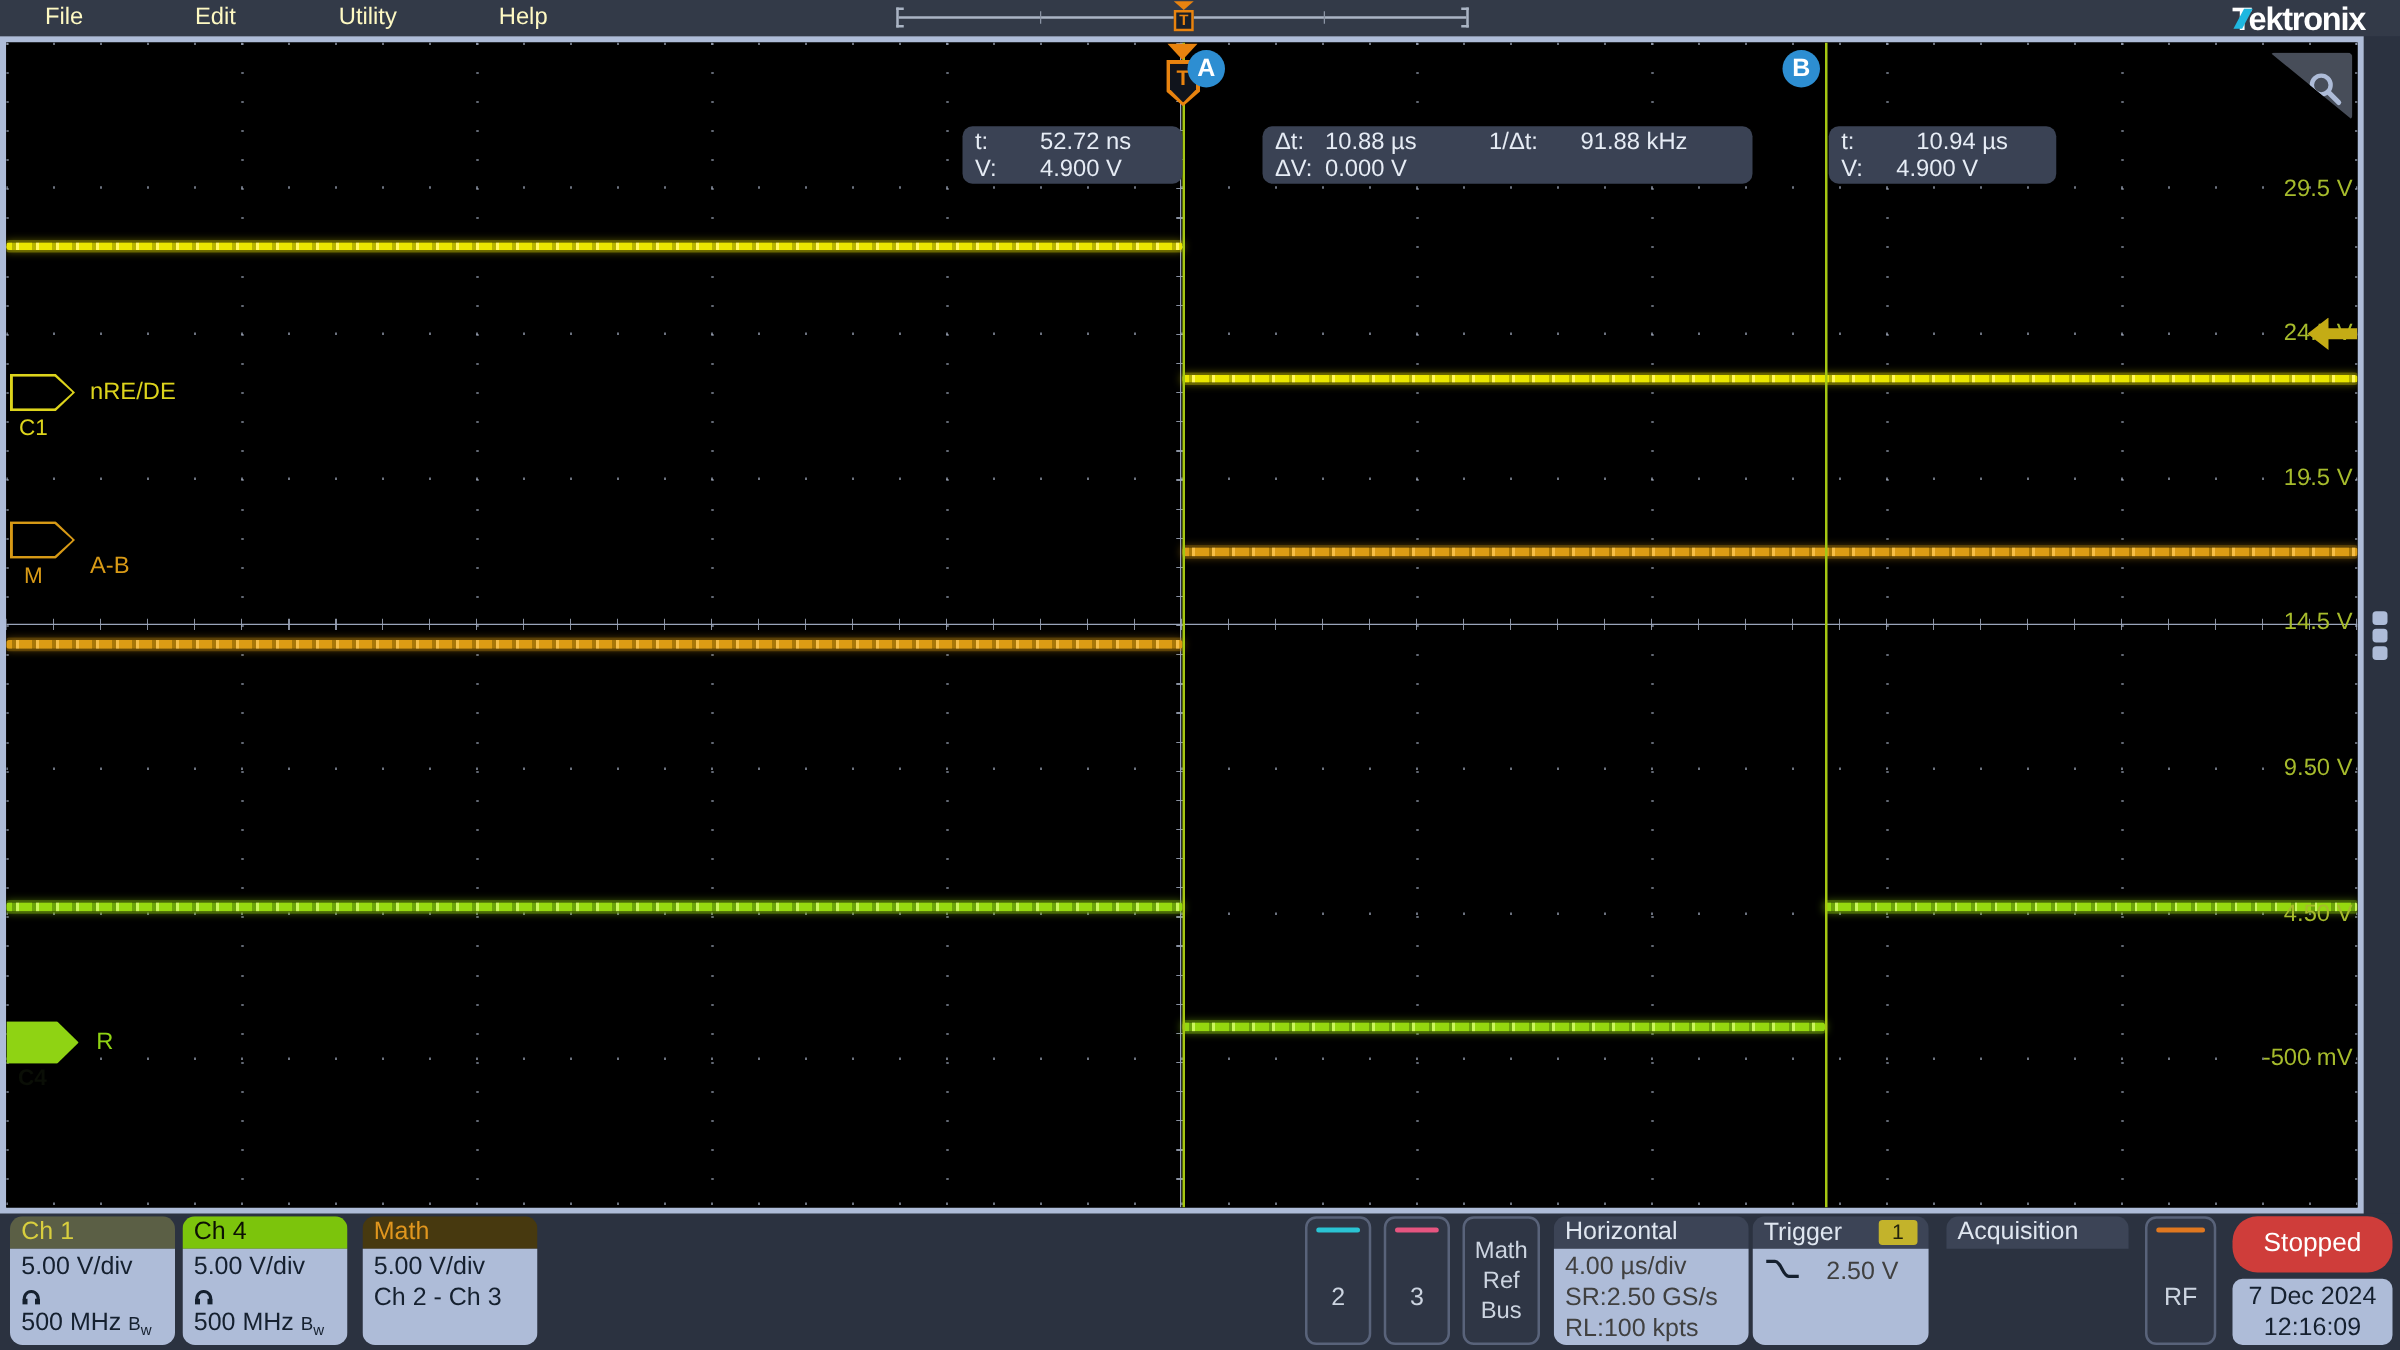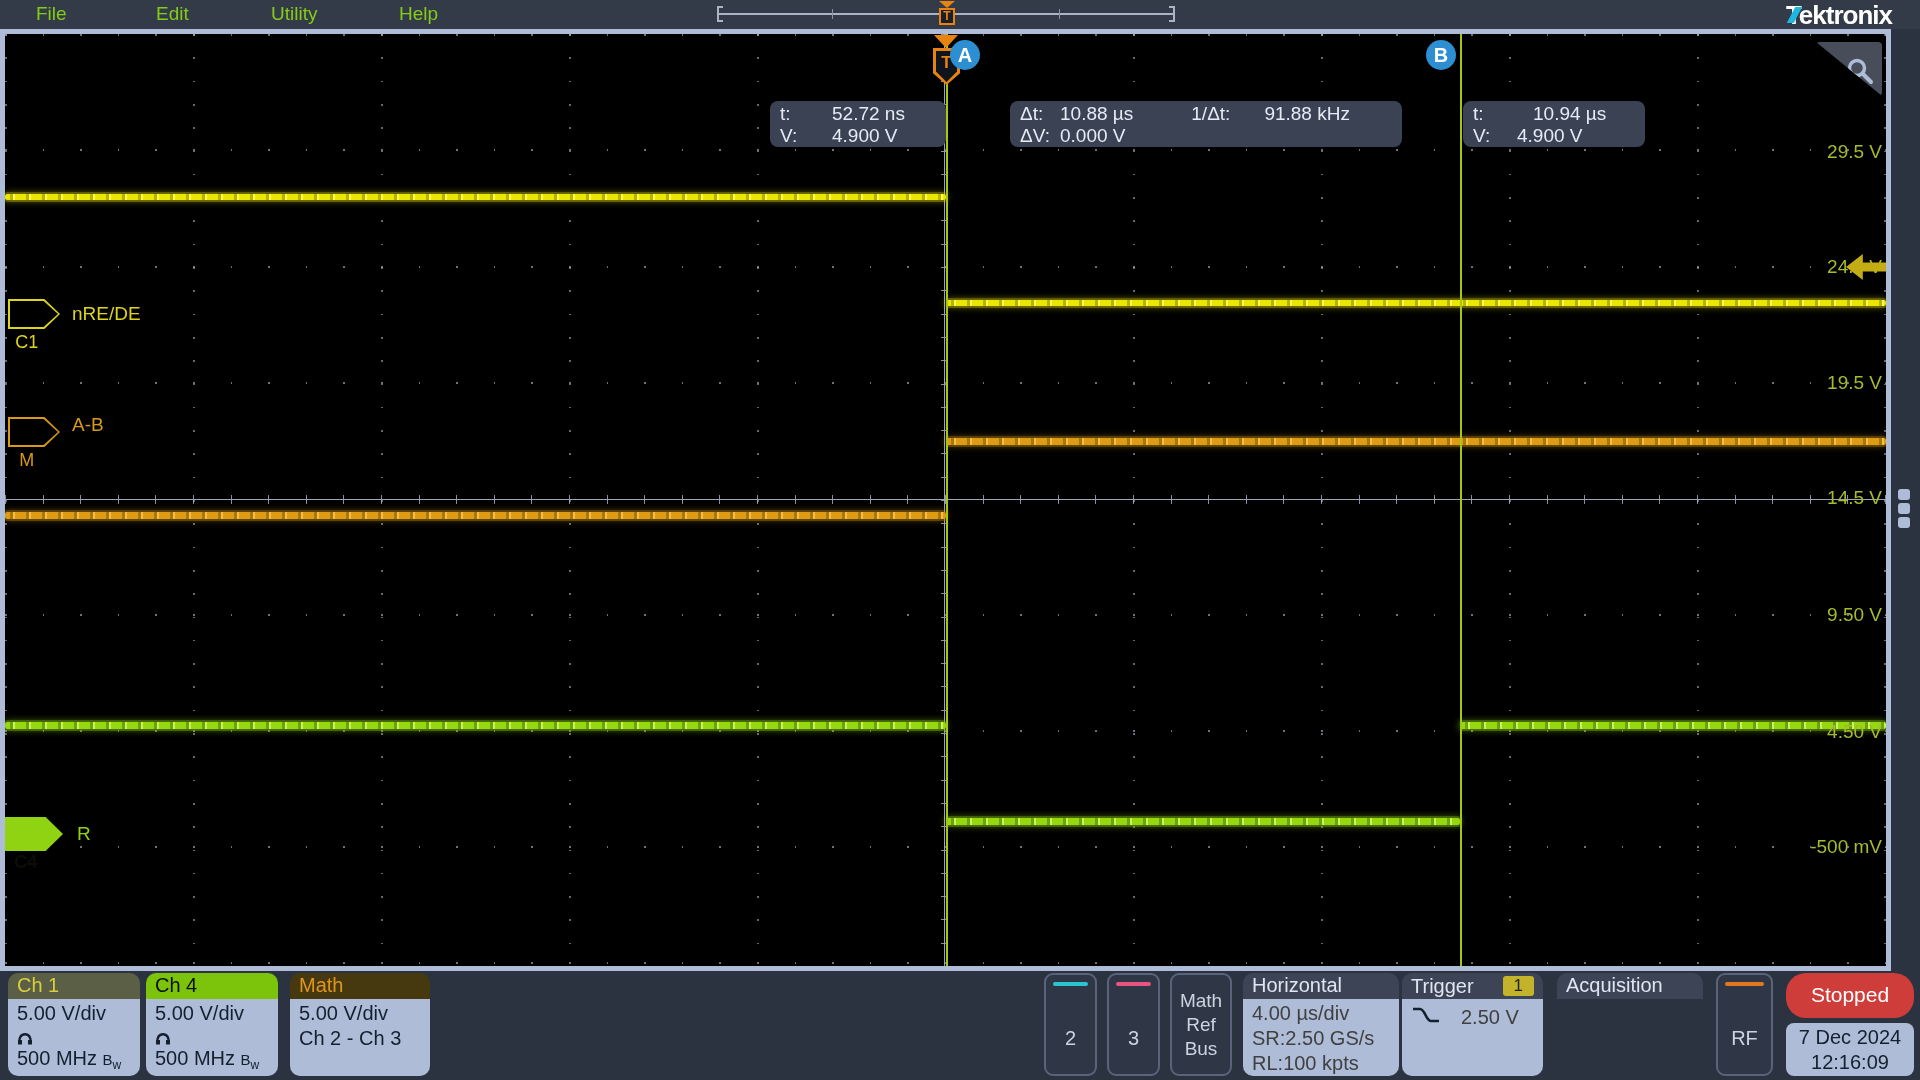--- a/index.html
+++ b/index.html
@@ -2,21 +2,21 @@
 <html><head>
 <meta charset="utf-8">
 <style>
   * { margin:0; padding:0; box-sizing:border-box; }
   html,body { width:1920px; height:1080px; background:#2b3240; overflow:hidden;
               font-family:"Liberation Sans", sans-serif; }
   #app { position:relative; width:1920px; height:1080px; background:#2b3240; }
 
   
   #menubar { position:absolute; left:0; top:0; width:1920px; height:29px; background:#333a48; }
-  .menu-item { position:absolute; top:3px; font-size:19px; color:#84cc16; cursor:default; }
+  .menu-item { position:absolute; top:3px; font-size:19px; color:#fef9c3; cursor:default; }
   #brand { position:absolute; right:28px; top:0px; font-size:26px; font-weight:bold;
            color:#ffffff; letter-spacing:-1px; }
   #brand-accent { position:absolute; right:122px; top:7px; width:7px; height:16px;
                   background:#1fb7e0; transform:skewX(-28deg); }
   #hslider-line { position:absolute; left:719px; top:13px; width:454px; height:2px; background:#aab4c4; }
   .hslider-bracket { position:absolute; top:6px; width:6px; height:16px; border:2px solid #aab4c4; }
   .hslider-tick { position:absolute; top:9px; width:1px; height:10px; background:#8b94a4; }
   #slider-trig { position:absolute; left:938px; top:1px; width:18px; height:26px; }
   #slider-trig .tri { width:0; height:0; margin-left:1px; border-left:8px solid transparent;
                       border-right:8px solid transparent; border-top:7px solid #e8830f; }
@@ -226,21 +226,21 @@
       <div class="txt" style="color:#ddd41c">C1</div>
     </div>
     <div class="ch-name" style="left:67px; top:269px; color:#ddd41c">nRE/DE</div>
 
     <div class="tag" style="left:3px; top:383px; width:52px; height:30px">
       <div class="shape" style="background:#d89a16">
             <div class="in"></div>
           </div>
       <div class="txt" style="color:#d89a16">M</div>
     </div>
-    <div class="ch-name" style="left:67px; top:380px; color:#d89a16">A-B</div>
+    <div class="ch-name" style="left:67px; top:408px; color:#d89a16">A-B</div>
 
     <div class="tag" style="left:0px; top:783px; width:58px; height:34px">
       <div class="shape" style="background:#8fd313"></div>
       <div class="txt" style="color:#0a0e06; font-weight:bold">C4</div>
     </div>
     <div class="ch-name" style="left:72px; top:789px; color:#8fd313">R</div>
 
     <div class="scale-label" style="top:107px">29.5 V</div>
     <div class="scale-label" style="top:222px">24.5 V</div>
     <div class="scale-label" style="top:338px">19.5 V</div>

